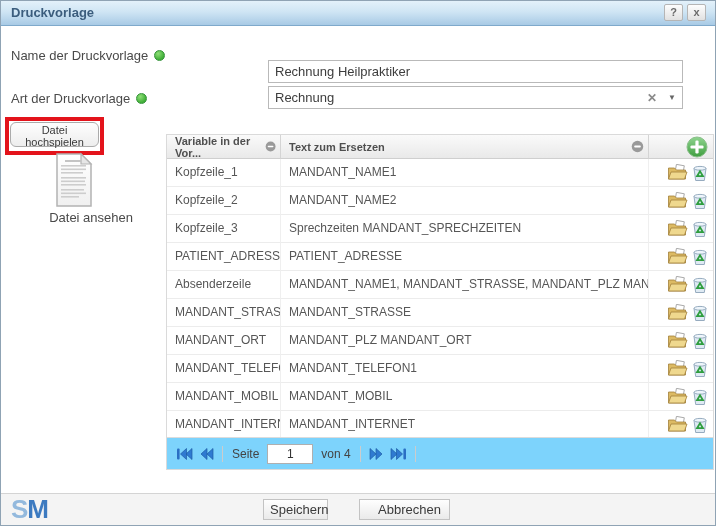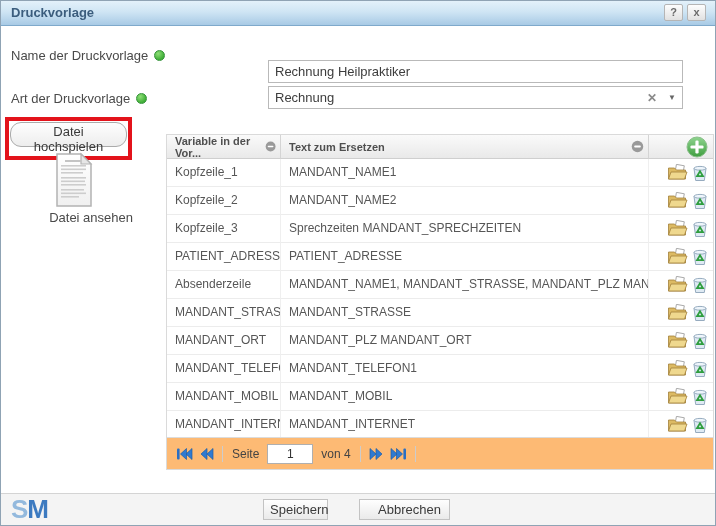--- a/index.html
+++ b/index.html
@@ -24,22 +24,22 @@
   .text-input{position:absolute;left:267px;width:415px;height:23px;box-sizing:border-box;
     border:1px solid #b9b9b9;font-family:inherit;font-size:13px;color:#3d3d3d;padding:0 6px;background:#fff;margin-top:15px;}
   .combo{position:absolute;left:267px;top:85px;width:415px;height:23px;box-sizing:border-box;
     border:1px solid #b9b9b9;background:#fff;display:flex;align-items:center;}
   .combo-value{flex:1;font-size:13px;color:#3d3d3d;padding-left:6px;}
   .combo-clear{width:20px;text-align:center;color:#8a8a8a;font-size:12px;font-weight:bold;cursor:pointer;}
   .combo-arrow{width:20px;text-align:center;color:#666;font-size:8px;cursor:pointer;}
 
   
   .red-box{position:absolute;left:4px;top:116px;border:4px solid #e3131b;background:#fff;padding:1px;}
-  .upload-btn{width:117px;height:25px;box-sizing:border-box;font-family:inherit;font-size:13px;color:#3a3a3a;
-    background:linear-gradient(#fefefe,#ededed);border:1px solid #ababab;border-radius:11px;cursor:pointer;}
+  .upload-btn{width:89px;height:25px;box-sizing:border-box;font-family:inherit;font-size:11px;color:#3a3a3a;
+    background:linear-gradient(#fefefe,#ededed);border:1px solid #ababab;border-radius:6px;cursor:pointer;}
 
   .doc-icon{position:absolute;left:50px;top:151px;cursor:pointer;}
   .view-file{position:absolute;left:12px;top:209px;width:120px;text-align:right;font-size:13px;color:#4a4a4a;}
 
   
   .grid{position:absolute;left:165px;top:133px;width:548px;height:336px;box-sizing:border-box;
     border:1px solid #dadada;background:#fff;}
   .ghead{display:flex;height:24px;}
   .gh{box-sizing:border-box;background:linear-gradient(#fafafa,#e9e9e9);
     border-bottom:1px solid #cfcfcf;border-right:1px solid #d4d4d4;
@@ -50,21 +50,21 @@
   .c2{width:368px;}
   .c3{width:64px;flex:1;}
   .gr{display:flex;height:28px;}
   .gc{box-sizing:border-box;border-bottom:1px solid #ececec;border-right:1px solid #efefef;
     font-size:12px;color:#565656;line-height:27px;padding-left:8px;white-space:nowrap;overflow:hidden;}
   .gc.icons{display:flex;align-items:center;justify-content:flex-end;padding:0 4px 0 0;gap:3px;border-right:none;}
   .row-icon{cursor:pointer;}
 
   
   .pager{position:absolute;left:0;right:0;bottom:0;height:31px;border-top:1px solid #dcdcdc;
-    display:flex;align-items:center;padding-left:6px;background:#fdba74;}
+    display:flex;align-items:center;padding-left:6px;background:#7dd3fc;}
   .pg-btn{width:22px;height:20px;display:flex;align-items:center;justify-content:center;cursor:pointer;}
   .pg-sep{width:1px;height:16px;background:#ccc;margin:0 5px;}
   .pg-label{font-size:12px;color:#444;margin:0 4px;}
   .page-input{width:46px;height:20px;box-sizing:border-box;border:1px solid #afafaf;text-align:center;
     font-family:inherit;font-size:12px;color:#333;margin:0 4px;}
 
   
   .footer{position:absolute;left:0;right:0;bottom:0;height:31px;background:#f4f4f4;border-top:1px solid #d4d4d4;}
   .logo{position:absolute;left:10px;top:0px;font-size:26px;font-weight:bold;letter-spacing:-1px;}
   .logo .s{color:#93b9dd;}

